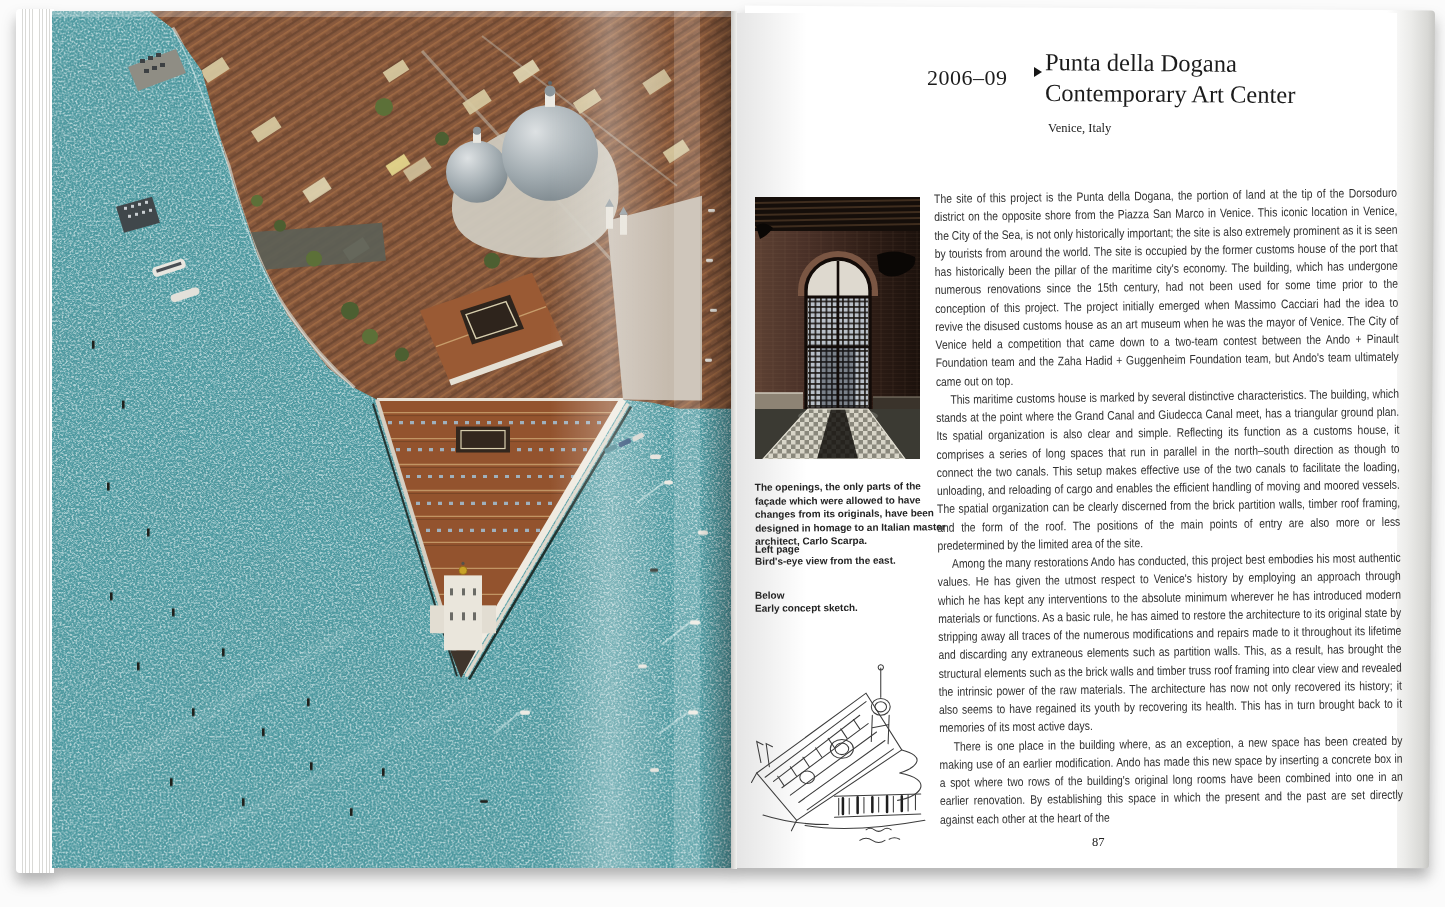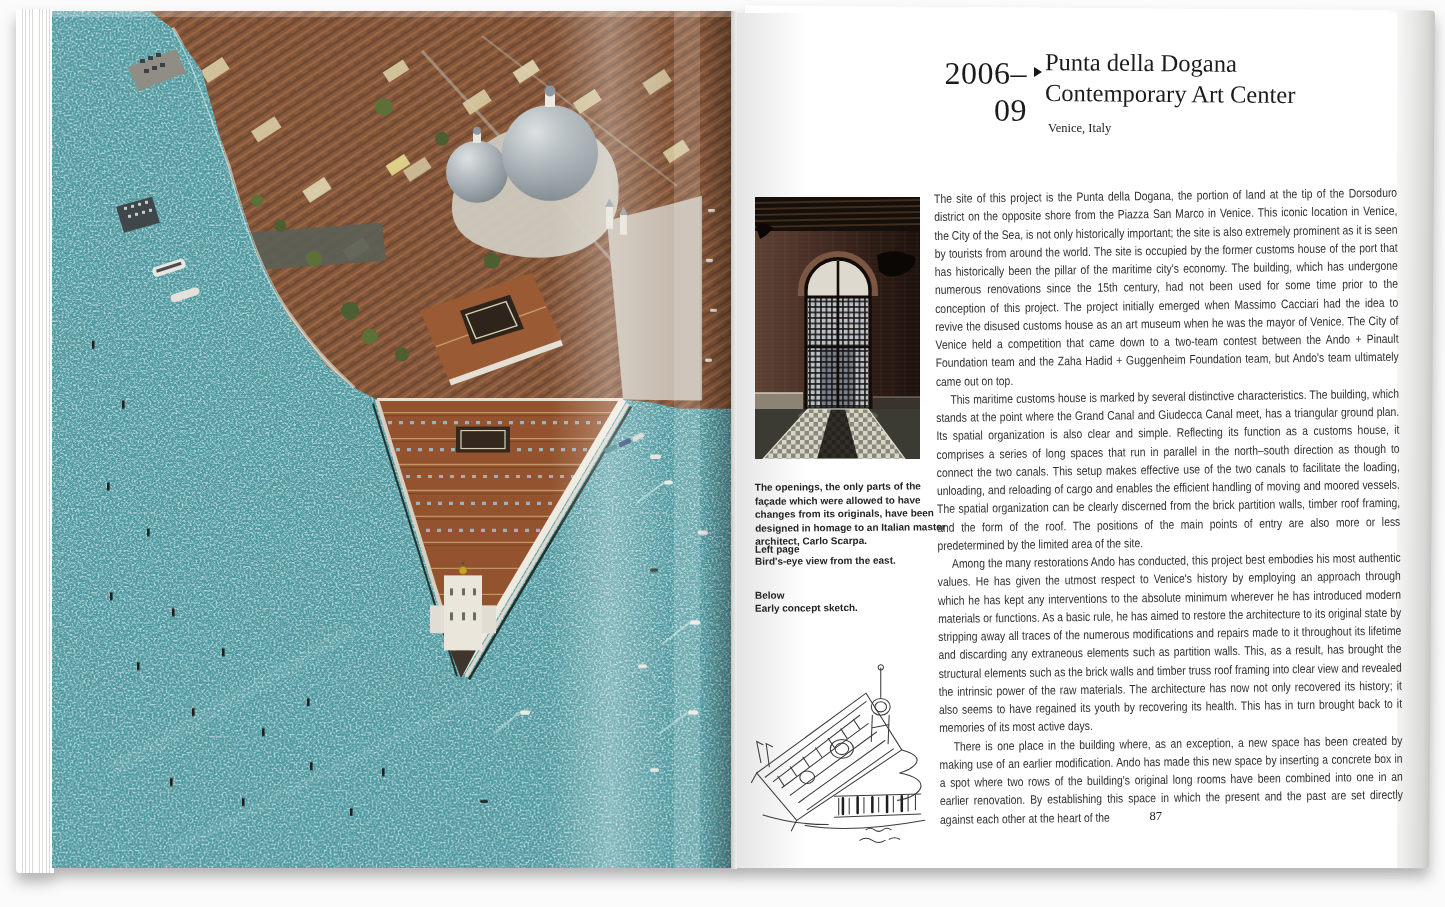--- a/index.html
+++ b/index.html
@@ -13,42 +13,42 @@
   .gutter-line{position:absolute;left:731px;top:11px;width:6px;height:858px;
       background:linear-gradient(90deg,#c9c9c6,#f3f3f1);}
   .right-stack{position:absolute;left:742px;top:8px;width:690px;height:858px;border-radius:0 4px 4px 0;
       transform:rotate(.4deg);
       background:linear-gradient(90deg,#ffffff 93%,#ececea 96.5%,#d8d8d5 99%,#c6c6c3 100%);}
   .right-page{position:absolute;left:737px;top:13px;width:660px;height:855px;background:#ffffff;}
   .gutter-shade{position:absolute;left:0;top:0;width:70px;height:100%;
       background:linear-gradient(90deg,rgba(0,0,0,.10),rgba(0,0,0,0));pointer-events:none;}
   
   .serif{font-family:"Liberation Serif",serif;color:#1b1b1b;}
-  .years{position:absolute;left:190px;top:42px;width:100px;text-align:right;font-size:32px;letter-spacing:.5px;}
+  .years{position:absolute;left:190px;top:52px;width:100px;font-size:22px;letter-spacing:.5px;}
   .bullet{position:absolute;left:297px;top:54px;width:0;height:0;
       border-left:8px solid #161616;border-top:5px solid transparent;border-bottom:5px solid transparent;}
   .title1{position:absolute;left:308px;top:36px;font-size:24.5px;white-space:nowrap;transform:rotate(.5deg);}
   .title2{position:absolute;left:308px;top:67px;font-size:24.5px;white-space:nowrap;transform:rotate(.5deg);}
   .location{position:absolute;left:311px;top:108px;font-size:12.5px;font-weight:normal;}
   .figure{position:absolute;left:18px;top:184px;width:165px;height:262px;background:#20150f;}
   .figure svg{display:block;width:100%;height:100%;}
   .cap{position:absolute;width:196px;font-size:10px;line-height:13.5px;font-weight:bold;color:#242424;
        transform:rotate(-.5deg);}
   .cap-main{left:18px;top:467px;}
   .cap-l1{left:18px;top:529px;}
   .cap-t1{left:18px;top:541px;}
   .cap-l2{left:18px;top:575px;}
   .cap-t2{left:18px;top:588px;}
   .sketch{position:absolute;left:5px;top:636px;width:205px;height:205px;}
   .bodytext{position:absolute;left:197px;top:177px;width:548px;
       font-size:12.3px;line-height:18.25px;text-align:justify;color:#303030;
       transform:scaleX(.845) rotate(-.65deg);transform-origin:0 0;}
   .bodytext p{margin:0;}
   .bodytext p.ind{text-indent:17px;}
-  .pagenum{position:absolute;left:355px;top:796px;width:70px;text-align:right;
+  .pagenum{position:absolute;left:355px;top:822px;width:70px;text-align:left;
       font-family:"Liberation Serif",serif;font-size:12.5px;color:#222;}
 </style>
 </head>
 <body>
 
 <div class="canvas">
   <div class="book">
 
     <div class="left-edges"></div>
 

